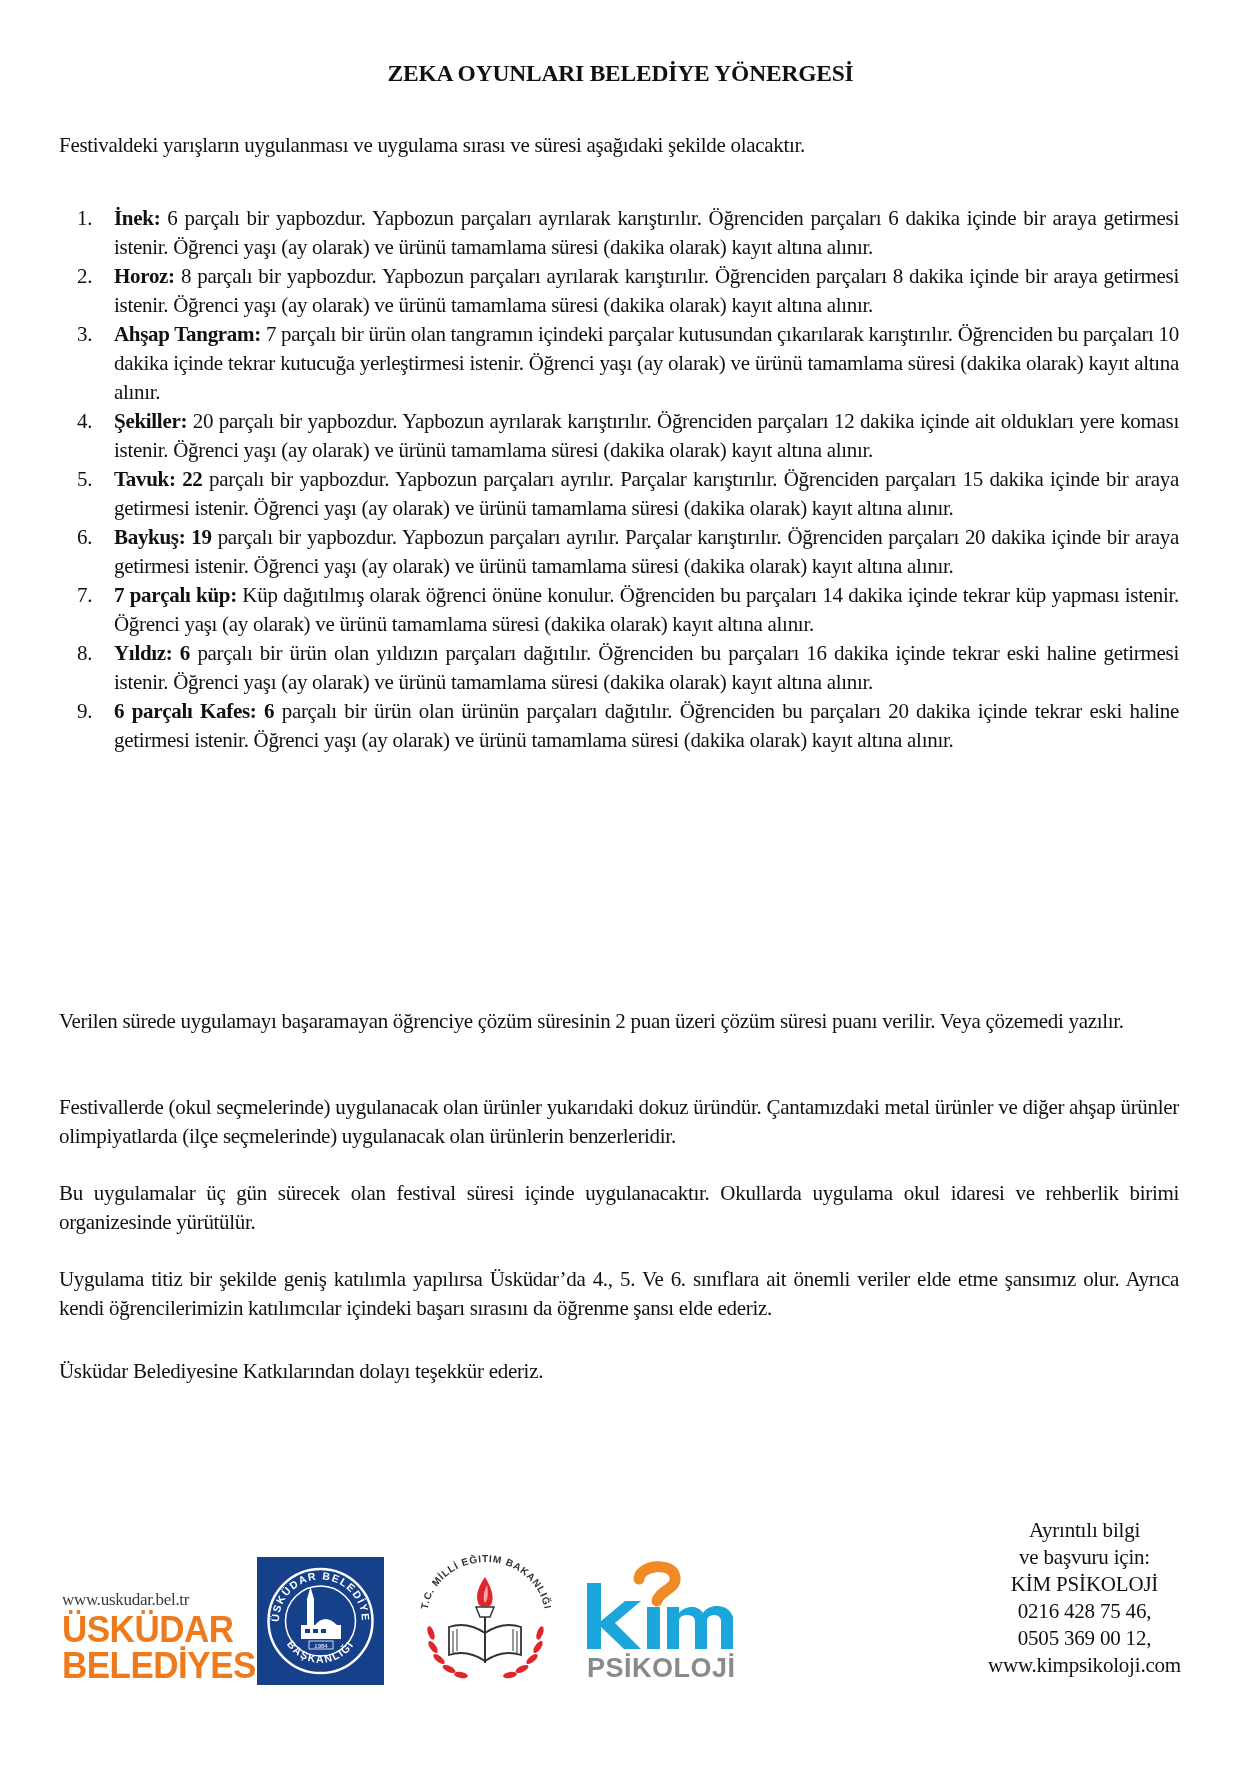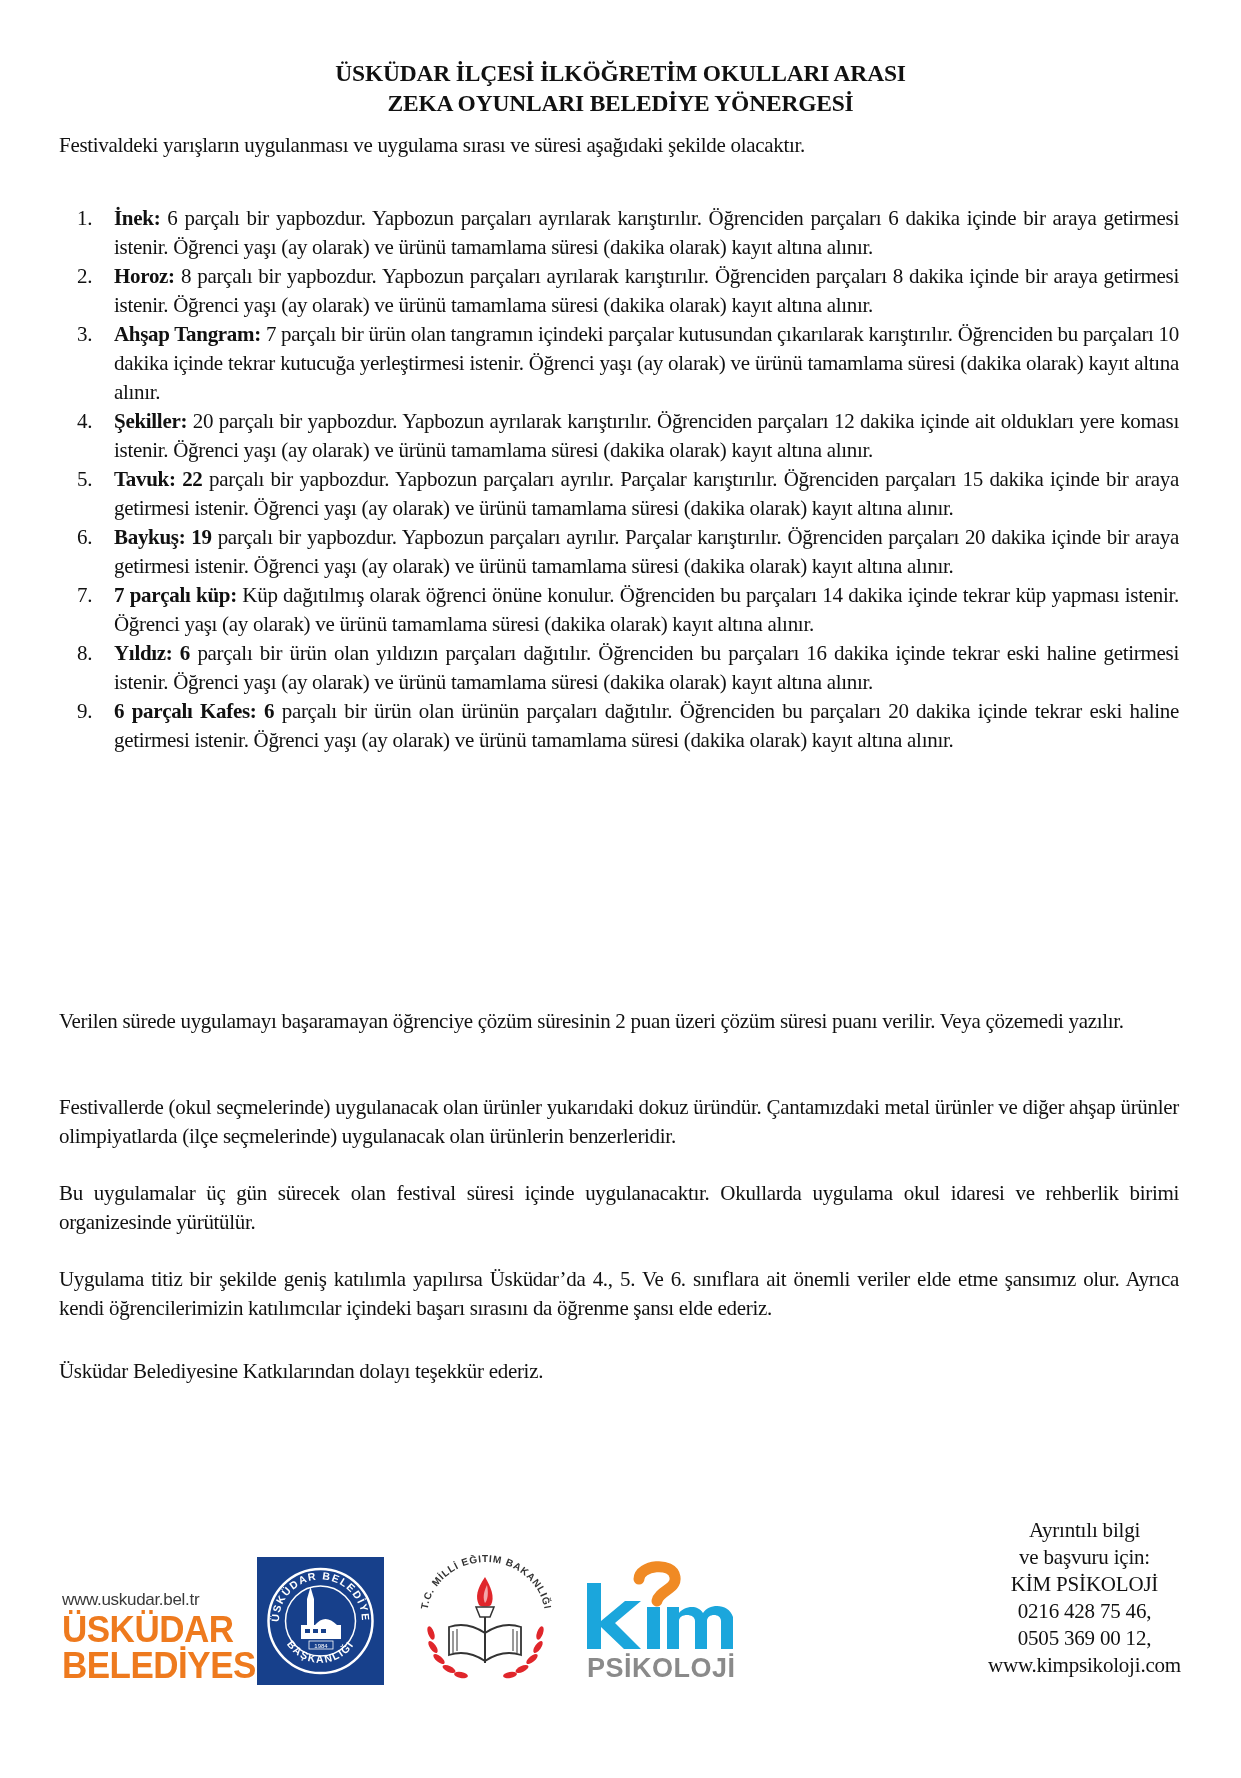--- a/index.html
+++ b/index.html
@@ -30,21 +30,21 @@
     .list li .num { position: absolute; left: 18px; top: 0; }
     .list li b { font-weight: bold; }
     .para {
       position: absolute; left: 59px; width: 1120px;
       font-size: 21px; line-height: 29px; text-align: justify; letter-spacing: -0.3px;
     }
     .usk-text {
       position: absolute; left: 62px; top: 1590px; width: 190px;
       font-family: "Liberation Sans", "DejaVu Sans", sans-serif;
     }
-    .usk-url { font-size: 17px; color: #3a3a3a; letter-spacing: -0.3px; line-height: 20px; }
+    .usk-url { font-size: 17px; color: #3a3a3a; letter-spacing: -0.3px; line-height: 20px; font-family: Liberation Serif, serif; }
     .usk-name {
       font-size: 35px; font-weight: bold; color: #ee7a1e; line-height: 36px;
       letter-spacing: -0.5px; transform: scaleY(1.05); transform-origin: top left;
     }
     .usk-seal {
       position: absolute; left: 257px; top: 1557px; width: 127px; height: 128px;
       background: #17408b;
     }
     .meb-logo { position: absolute; left: 413px; top: 1555px; width: 145px; height: 128px; }
     .kim-logo { position: absolute; left: 583px; top: 1555px; width: 175px; height: 128px; }
@@ -52,21 +52,20 @@
       position: absolute; right: 60px; top: 1517px; text-align: center;
       font-size: 21px; line-height: 27px; letter-spacing: -0.2px;
     }
   </style>
 </head>
 <body>
 
 <div class="page">
 
   <div class="title">
-    <div>ÜSKÜDAR İLÇESİ İLKÖĞRETİM OKULLARI ARASI</div>
     <div>ZEKA OYUNLARI BELEDİYE YÖNERGESİ</div>
   </div>
 
   <div class="intro">Festivaldeki yarışların uygulanması ve uygulama sırası ve süresi aşağıdaki şekilde olacaktır.</div>
 
   <ol class="list">
     <li><span class="num">1.</span><b>İnek:</b><span> 6 parçalı bir yapbozdur. Yapbozun parçaları ayrılarak karıştırılır. Öğrenciden parçaları 6 dakika içinde bir araya getirmesi istenir. Öğrenci yaşı (ay olarak) ve ürünü tamamlama süresi (dakika olarak) kayıt altına alınır.</span></li>
     <li><span class="num">2.</span><b>Horoz:</b><span> 8 parçalı bir yapbozdur. Yapbozun parçaları ayrılarak karıştırılır. Öğrenciden parçaları 8 dakika içinde bir araya getirmesi istenir. Öğrenci yaşı (ay olarak) ve ürünü tamamlama süresi (dakika olarak) kayıt altına alınır.</span></li>
     <li><span class="num">3.</span><b>Ahşap Tangram:</b><span> 7 parçalı bir ürün olan tangramın içindeki parçalar kutusundan çıkarılarak karıştırılır. Öğrenciden bu parçaları 10 dakika içinde tekrar kutucuğa yerleştirmesi istenir. Öğrenci yaşı (ay olarak) ve ürünü tamamlama süresi (dakika olarak) kayıt altına alınır.</span></li>
     <li><span class="num">4.</span><b>Şekiller:</b><span> 20 parçalı bir yapbozdur. Yapbozun ayrılarak karıştırılır. Öğrenciden parçaları 12 dakika içinde ait oldukları yere koması istenir. Öğrenci yaşı (ay olarak) ve ürünü tamamlama süresi (dakika olarak) kayıt altına alınır.</span></li>

